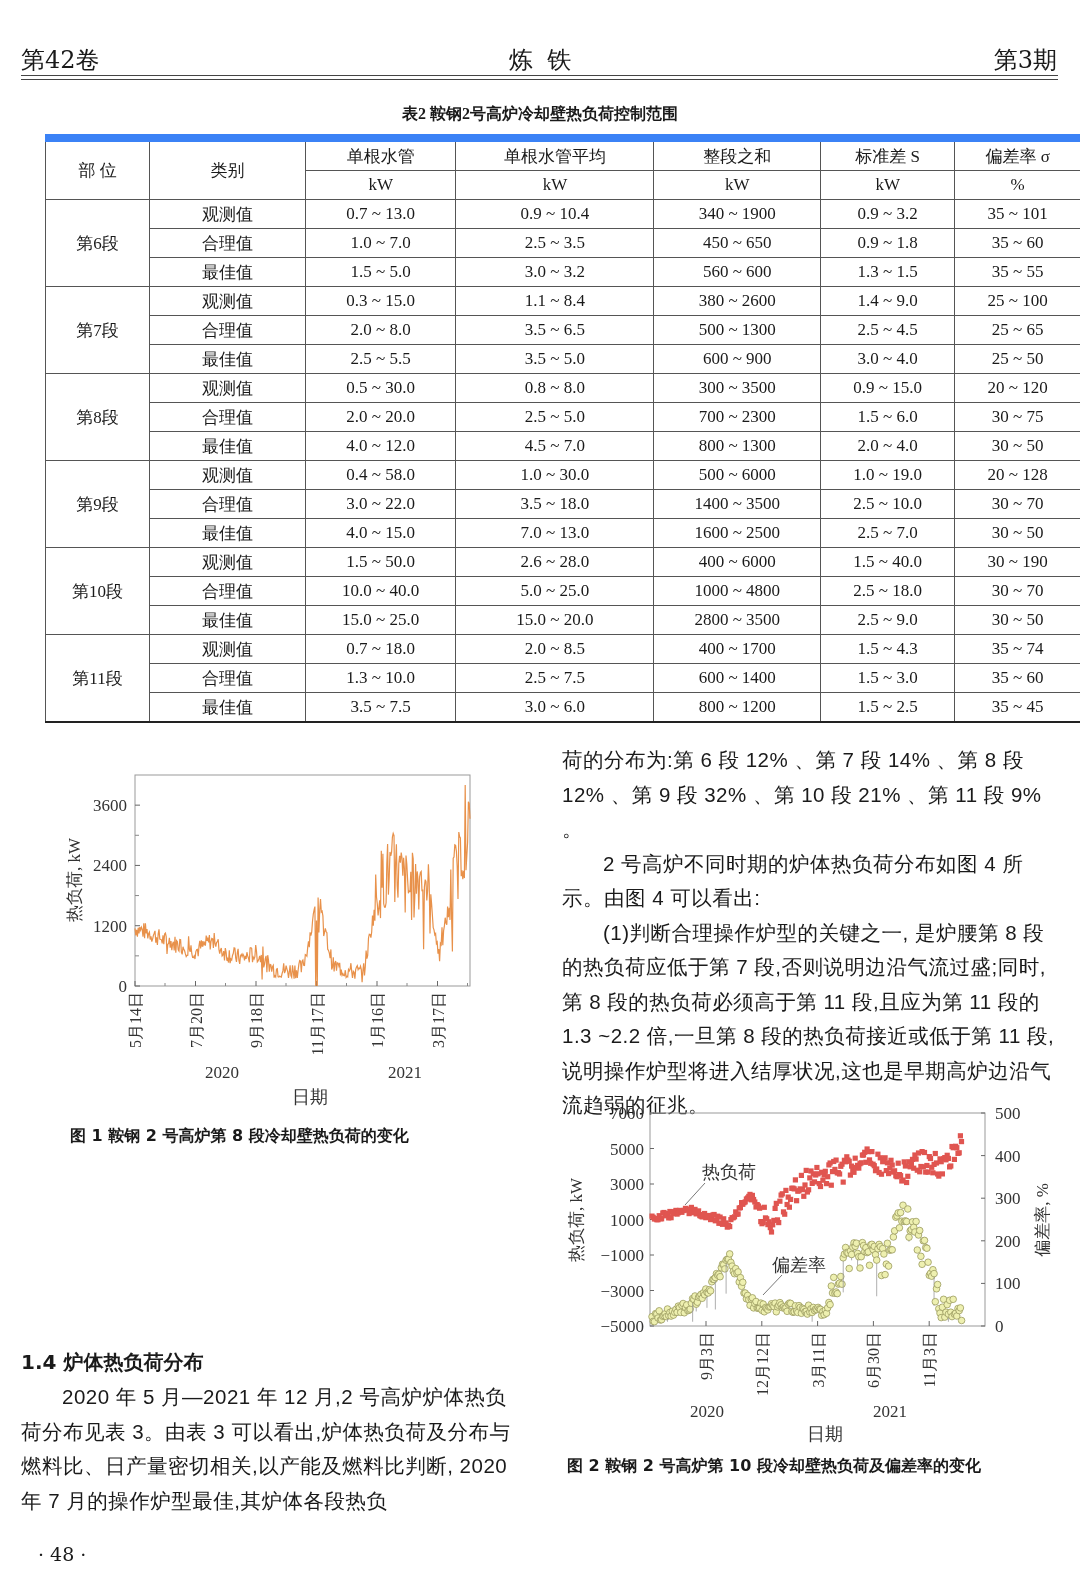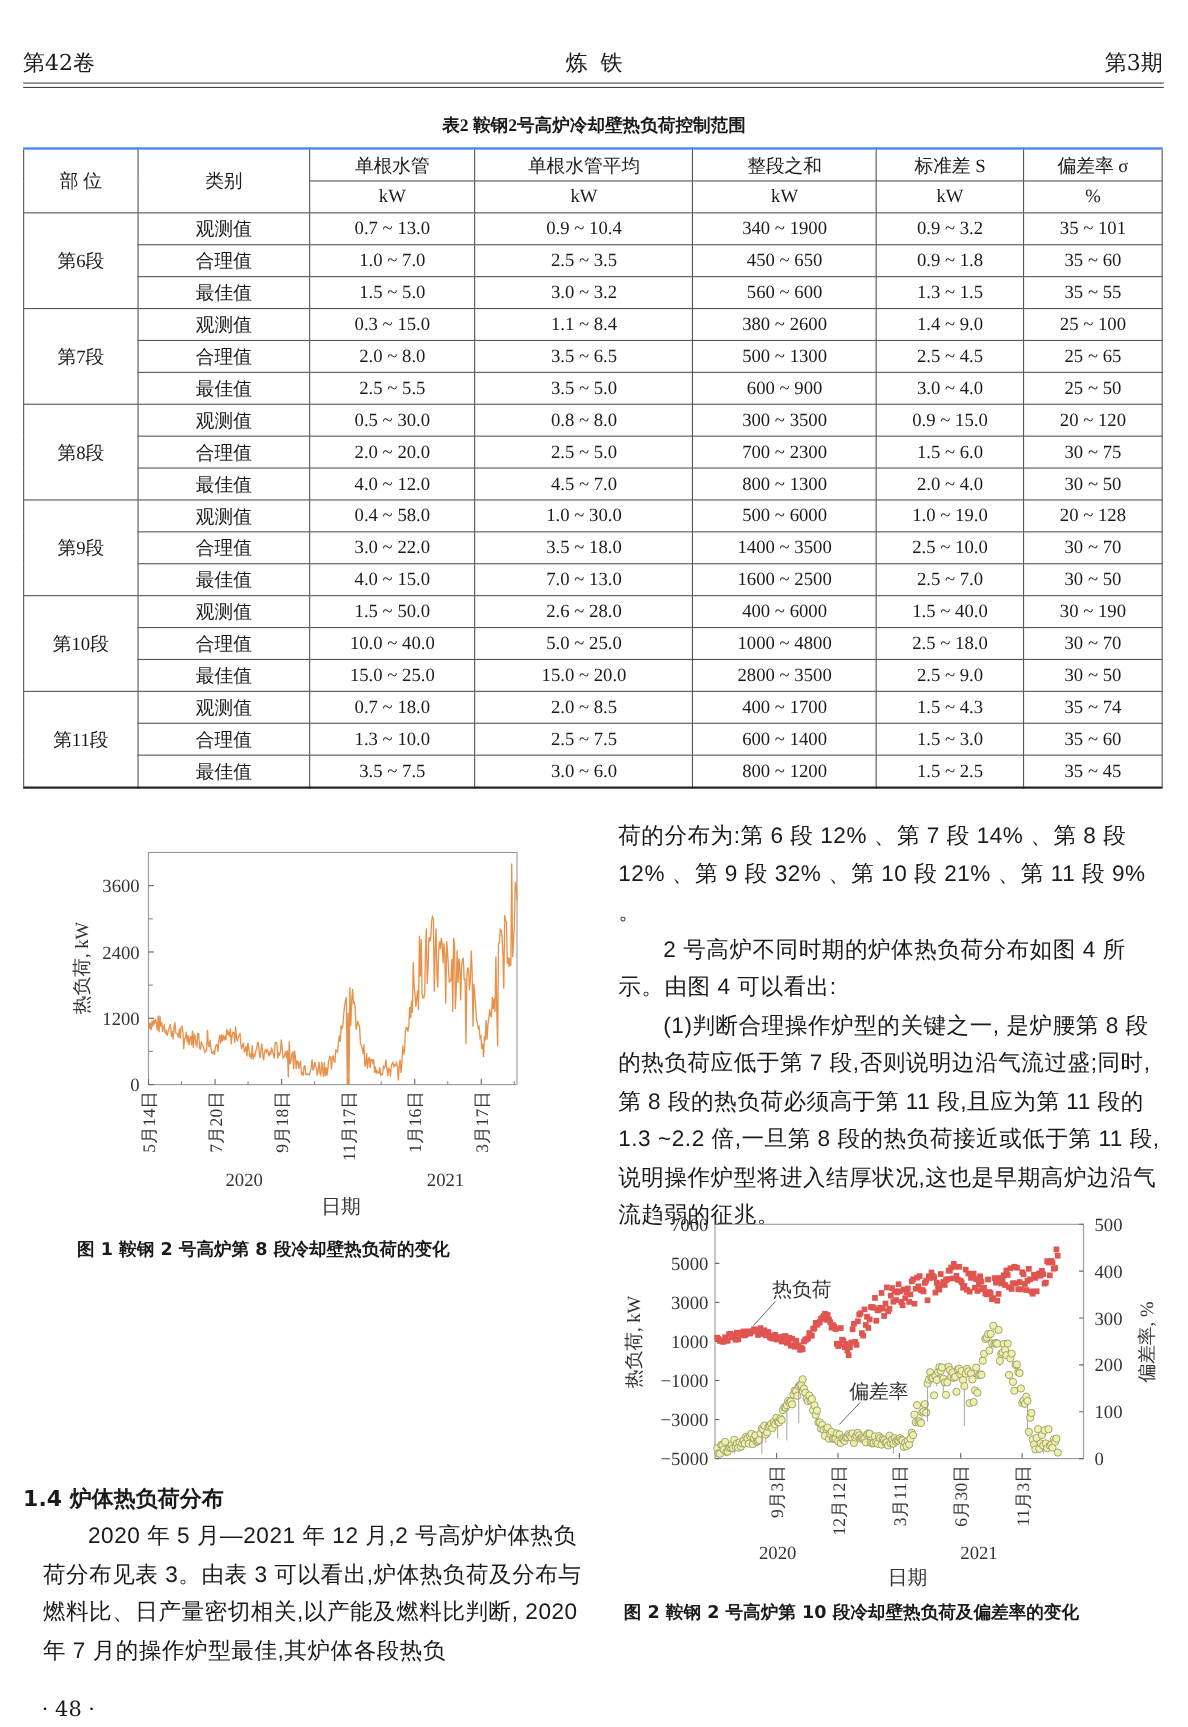--- a/index.html
+++ b/index.html
@@ -1,31 +1,31 @@
 <!DOCTYPE html>
 <html><head>
 <meta charset="utf-8">
 <style>
   html,body{margin:0;padding:0;background:#fff;}
   body{width:1080px;height:1570px;position:relative;overflow:hidden;color:#1a1a1a;
        font-family:"DejaVu Serif","Liberation Serif",serif;}
   .abs{position:absolute;}
-  .hdr{top:44px;font-size:20px;}
+  .hdr{top:44px;font-size:24px;}
   .rule{left:21px;width:1037px;height:1px;background:#444;}
   .tbl-title{top:104px;left:0;width:1080px;text-align:center;font-size:16px;font-weight:bold;
              font-family:Liberation Serif, serif;}
   table.t2{position:absolute;left:21px;top:134px;width:1036px;border-collapse:collapse;
            font-size:17px;font-family:"Liberation Serif","DejaVu Serif",serif;}
   table.t2 td, table.t2 th{border:1px solid #555;text-align:center;padding:0;font-weight:normal;}
   table.t2 thead tr.h1 th{height:28px;}
   table.t2 thead tr.h2 th{height:28px;}
   table.t2 thead{border-bottom:1.5px solid #222;}
   table.t2 tbody td{height:28px;}
   table.t2 tbody tr.grp-start td{border-top:1.5px solid #333;}
-  table.t2{border-top:2px solid #3b82f6;border-bottom:2px solid #222;}
+  table.t2{border-top:8px solid #3b82f6;border-bottom:2px solid #222;margin-left:24px;}
   .col-sec{width:103px;} .col-type{width:155px;}
   .para{font-size:20.5px;line-height:34.5px;letter-spacing:0.5px;
         font-family:Liberation Sans, sans-serif;}
   .para p{margin:0;}
   .indent{text-indent:2em;}
   .caption{font-size:16px;font-weight:bold;font-family:"DejaVu Sans","Liberation Sans",sans-serif;}
   .sec-h{font-size:20px;font-weight:bold;font-family:"DejaVu Sans","Liberation Sans",sans-serif;}
   svg text{font-family:"Liberation Serif","DejaVu Serif",serif;}
   sup{font-size:12px;}
 </style>
@@ -251,21 +251,21 @@
   <text x="20" y="120" font-size="17" fill="#333" transform="rotate(-90 20 120)" text-anchor="middle" id="f1-ylabel">热负荷, kW</text>
   <text id="f1-year0" x="162" y="318" font-size="17" fill="#333" text-anchor="middle">2020</text>
   <text id="f1-year1" x="345" y="318" font-size="17" fill="#333" text-anchor="middle">2021</text>
   <text id="f1-xlabel" x="250" y="343" font-size="18" fill="#333" text-anchor="middle">日期</text>
 </svg>
 <div class="abs caption" style="left:70px;top:1126px;">图 1    鞍钢 2 号高炉第 8 段冷却壁热负荷的变化</div>
 
 <div class="abs para" style="left:21px;top:1174px;width:497px;">
 </div>
 <div class="abs sec-h" style="left:21px;top:1349px;">1.4   炉体热负荷分布</div>
-<div class="abs para" style="left:39px;top:1380px;width:497px;">
+<div class="abs para" style="left:21px;top:1380px;width:497px;">
   <p class="indent">2020 年 5 月—2021 年 12 月,2 号高炉炉体热负荷分布见表 3。由表 3 可以看出,炉体热负荷及分布与燃料比、日产量密切相关,以产能及燃料比判断, 2020 年 7 月的操作炉型最佳,其炉体各段热负</p>
 </div>
 <div class="abs" style="left:38px;top:1523px;font-size:19px;margin-top:20px;">· 48 ·</div>
 
 <div class="abs para" style="left:562px;top:743px;width:497px;">
   <p>荷的分布为:第 6 段 12% 、第 7 段 14% 、第 8 段 12% 、第 9 段 32% 、第 10 段 21% 、第 11 段 9% 。</p>
   <p class="indent">2 号高炉不同时期的炉体热负荷分布如图 4 所示。由图 4 可以看出:</p>
   <p class="indent">(1)判断合理操作炉型的关键之一, 是炉腰第 8 段的热负荷应低于第 7 段,否则说明边沿气流过盛;同时,第 8 段的热负荷必须高于第 11 段,且应为第 11 段的 1.3 ~2.2 倍,一旦第 8 段的热负荷接近或低于第 11 段,说明操作炉型将进入结厚状况,这也是早期高炉边沿气流趋弱的征兆。</p>
 </div>
 

